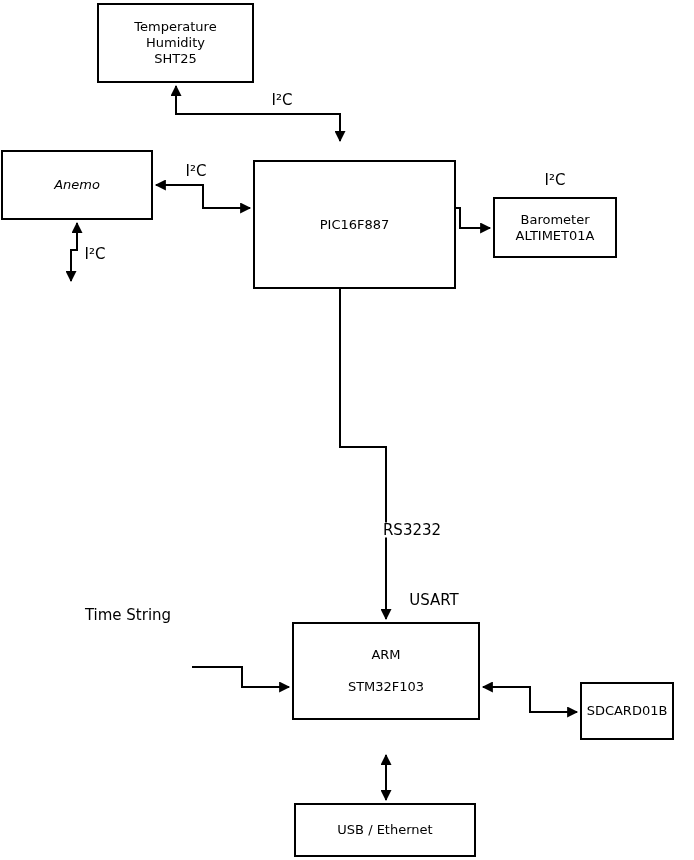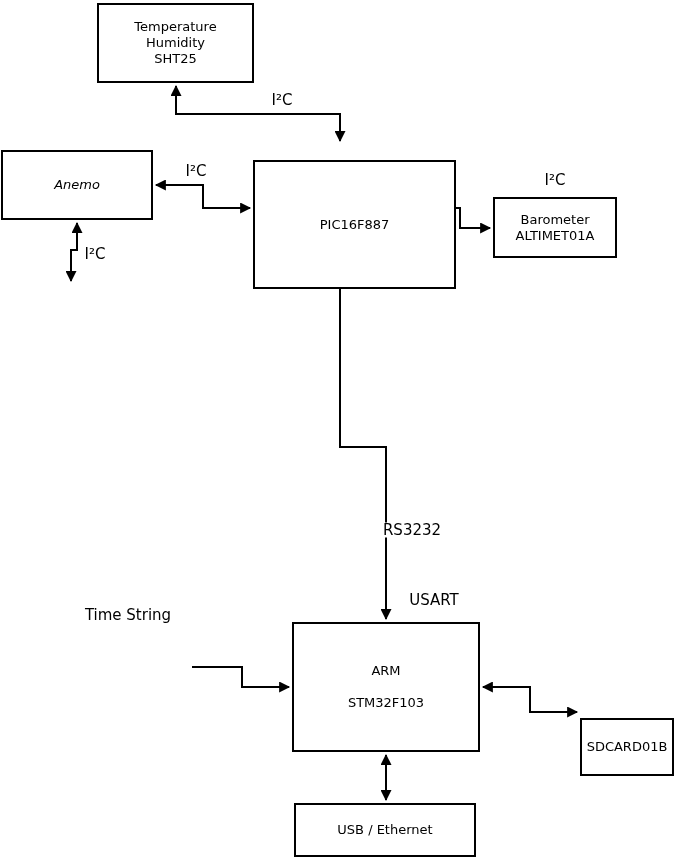--- a/index.html
+++ b/index.html
@@ -73,25 +73,25 @@
 
   <div class="box" style="left:1px; top:150px; width:152px; height:70px;font-style:italic;">Anemo</div>
 
 
   <div class="box" style="left:253px; top:160px; width:203px; height:129px;">PIC16F887</div>
 
   <div class="box" style="left:493px; top:197px; width:124px; height:61px;">Barometer
 ALTIMET01A</div>
 
 
-  <div class="box" style="left:292px; top:622px; width:188px; height:130px;">ARM
+  <div class="box" style="left:292px; top:622px; width:188px; height:98px;">ARM
 
 STM32F103</div>
 
-  <div class="box" style="left:580px; top:682px; width:94px; height:58px;margin-top:36px;">SDCARD01B</div>
+  <div class="box" style="left:580px; top:682px; width:94px; height:58px;">SDCARD01B</div>
 
   <div class="box" style="left:294px; top:803px; width:182px; height:54px;">USB / Ethernet</div>
 
   <span class="edge-label" style="left:282px; top:100px;">I²C</span>
 
   <span class="edge-label" style="left:196px; top:171px;">I²C</span>
 
   <span class="edge-label" style="left:95px; top:254px;">I²C</span>
 
   <span class="edge-label" style="left:555px; top:180px;">I²C</span>

